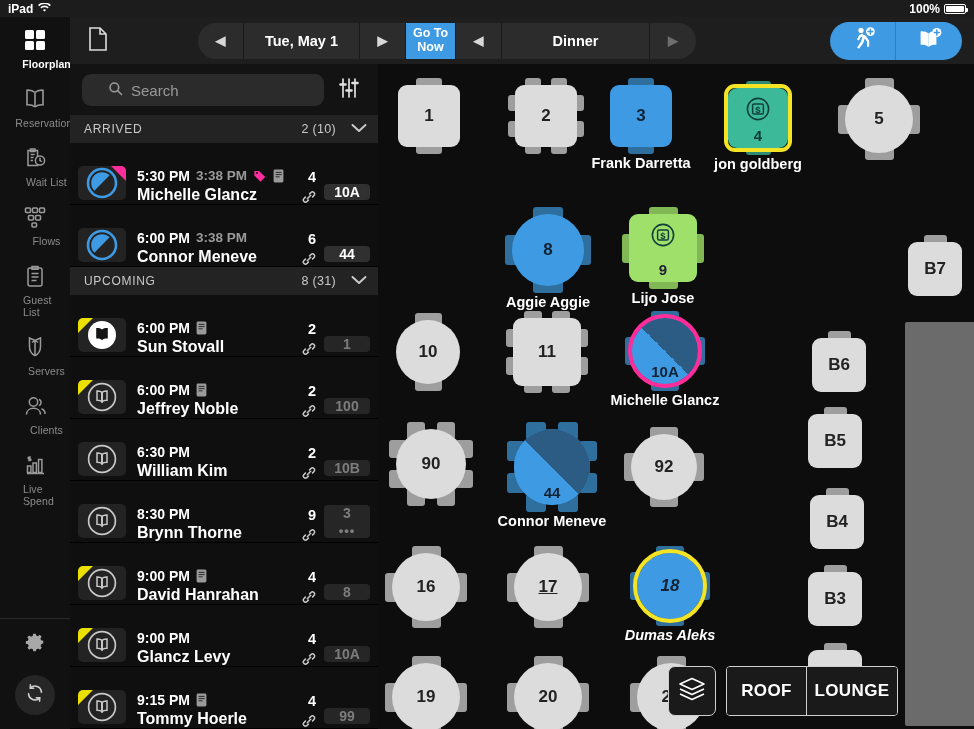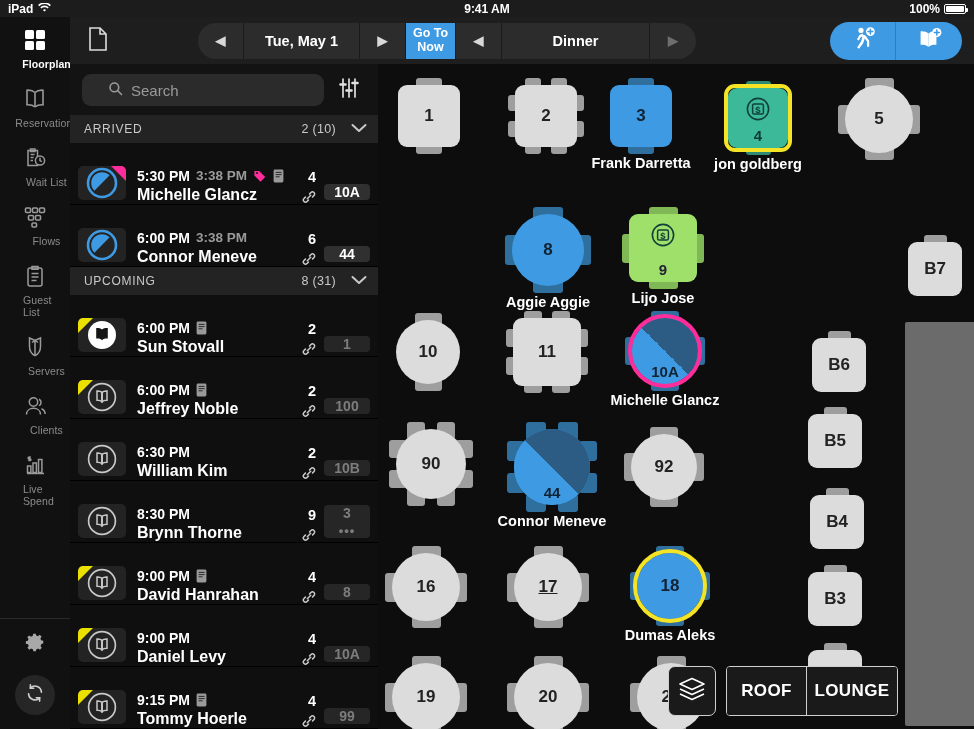--- a/index.html
+++ b/index.html
@@ -184,21 +184,20 @@
 
   <div class="statusbar">
     <div class="sb-left">
       <span>iPad</span>
       <span>
         <svg width="13" height="10" viewBox="0 0 13 10">
             <path d="M6.5 8.6 4.9 6.9a2.3 2.3 0 0 1 3.2 0ZM3.4 5.5a4.4 4.4 0 0 1 6.2 0l1.1-1.2a6 6 0 0 0-8.4 0Zm-2.2-2.3a7.6 7.6 0 0 1 10.6 0l1.1-1.2a9.2 9.2 0 0 0-12.8 0Z" fill="#fff"></path>
           </svg>
       </span>
     </div>
-    <div class="sb-center">9:41 AM</div>
     <div class="sb-right">
       <span>100%</span>
       <span class="batt">
           <i></i>
         </span>
     </div>
   </div>
 
   <div class="rail">
 
@@ -649,21 +648,21 @@
                 <circle cx="17" cy="17" r="13.4" fill="none" stroke="#c8c8c8" stroke-width="1.7"></circle>
                 <path d="M17 12.4c-1.3-1.2-3-1.5-5-1.4v9.3c2-.1 3.7.3 5 1.4Z" fill="none" stroke="#c8c8c8" stroke-width="1.5"></path>
                 <path d="M17 12.4c1.3-1.2 3-1.5 5-1.4v9.3c-2-.1-3.7.3-5 1.4Z" fill="none" stroke="#c8c8c8" stroke-width="1.5"></path>
                 <path d="M17 12.4v9.3" stroke="#c8c8c8" stroke-width="1.4"></path>
               </svg>
             </div>
             <div class="info">
               <div class="line1">
                 <span class="t-main">9:00 PM</span>
               </div>
-              <div class="nm">Daniel Levy</div>
+              <div class="nm">Glancz Levy</div>
             </div>
             <div class="right-col">
               <div class="party">4</div>
               <div class="link">
                 <svg width="14" height="14" viewBox="0 0 14 14">
                   <g fill="none" stroke="#c9c9c9" stroke-width="1.5" stroke-linecap="round">
                     <path d="M5.3 8.7 8.7 5.3"></path>
                     <path d="M7.6 3.9 9 2.5a2.1 2.1 0 0 1 3 3L10.6 6.9"></path>
                     <path d="M6.4 10.1 5 11.5a2.1 2.1 0 0 1-3-3L3.4 7.1"></path>
                   </g>
@@ -901,21 +900,21 @@
         </div>
         <div class="table" style="left: 136px; top: 489px; width: 68px; height: 68px;">
           <i class="chair" style="left:19.5px;top:-7px;width:29px;height:18px;background:#9e9e9e"></i>
           <i class="chair" style="left:19.5px;bottom:-7px;width:29px;height:18px;background:#9e9e9e"></i>
           <i class="chair" style="top:19.5px;left:-7px;height:29px;width:18px;background:#9e9e9e"></i>
           <i class="chair" style="top:19.5px;right:-7px;height:29px;width:18px;background:#9e9e9e"></i>
           <div class="top-body rd" style="background: rgb(220, 220, 220); color: rgb(34, 34, 34); text-decoration: underline;">
             <span style="position: relative; z-index: 3;">17</span>
           </div>
         </div>
-        <div class="table" style="left: 259px; top: 489px; width: 66px; height: 66px;">
+        <div class="table" style="left: 259px; top: 489px; width: 66px; height: 66px; font-style: italic;">
           <i class="chair" style="left:19px;top:-7px;width:28px;height:18px;background:#2f6f9e"></i>
           <i class="chair" style="left:19px;bottom:-7px;width:28px;height:18px;background:#2f6f9e"></i>
           <i class="chair" style="top:19px;left:-7px;height:28px;width:18px;background:#2f6f9e"></i>
           <i class="chair" style="top:19px;right:-7px;height:28px;width:18px;background:#2f6f9e"></i>
           <div class="top-body rd" style="background: rgb(62, 154, 227); color: rgb(17, 34, 51);">
             <span style="position: relative; z-index: 3;">18</span>
           </div>
           <div class="ring" style="left: -4px; top: -4px; width: 74px; height: 74px; border: 4px solid rgb(245, 228, 37);"></div>
           <div class="tbl-name" style="top: 74px;">Dumas Aleks</div>
         </div>

